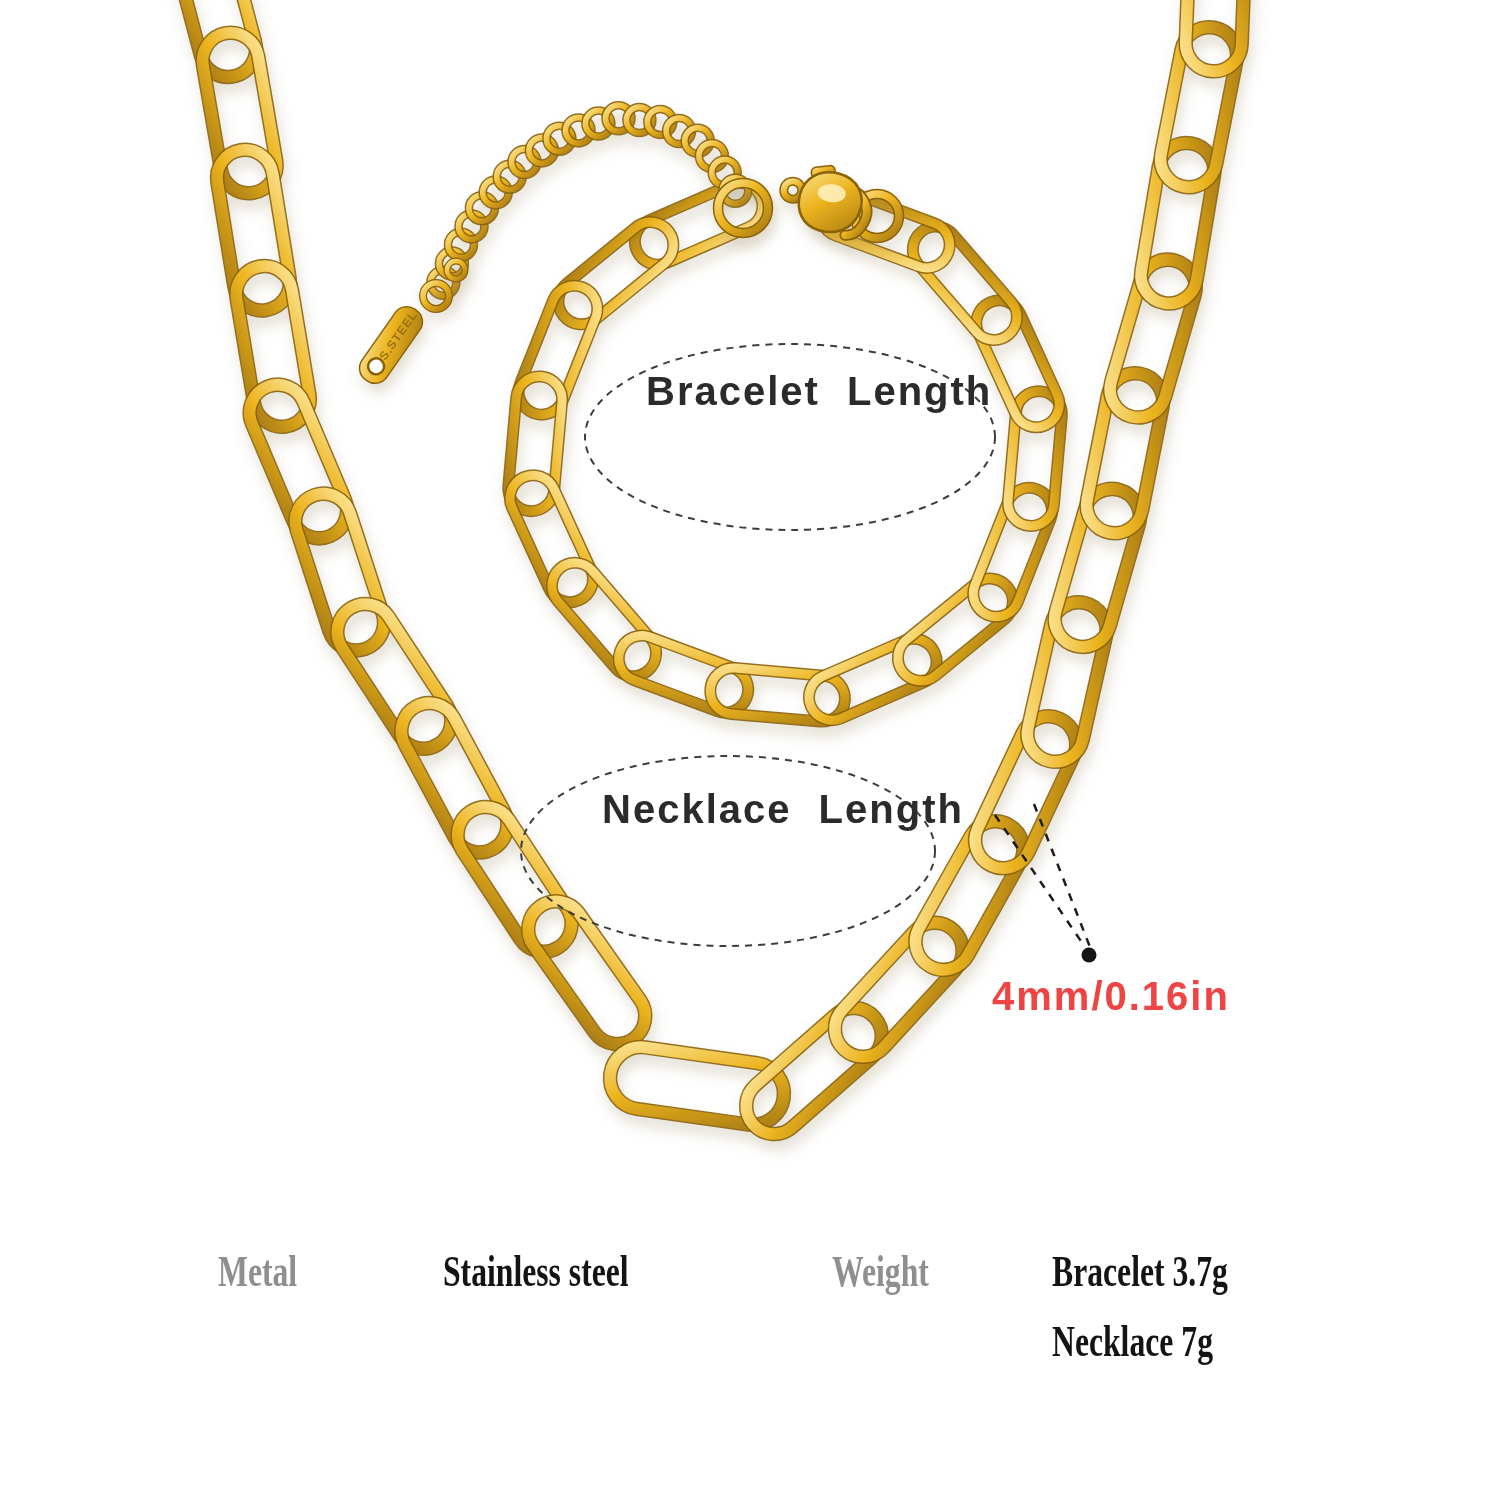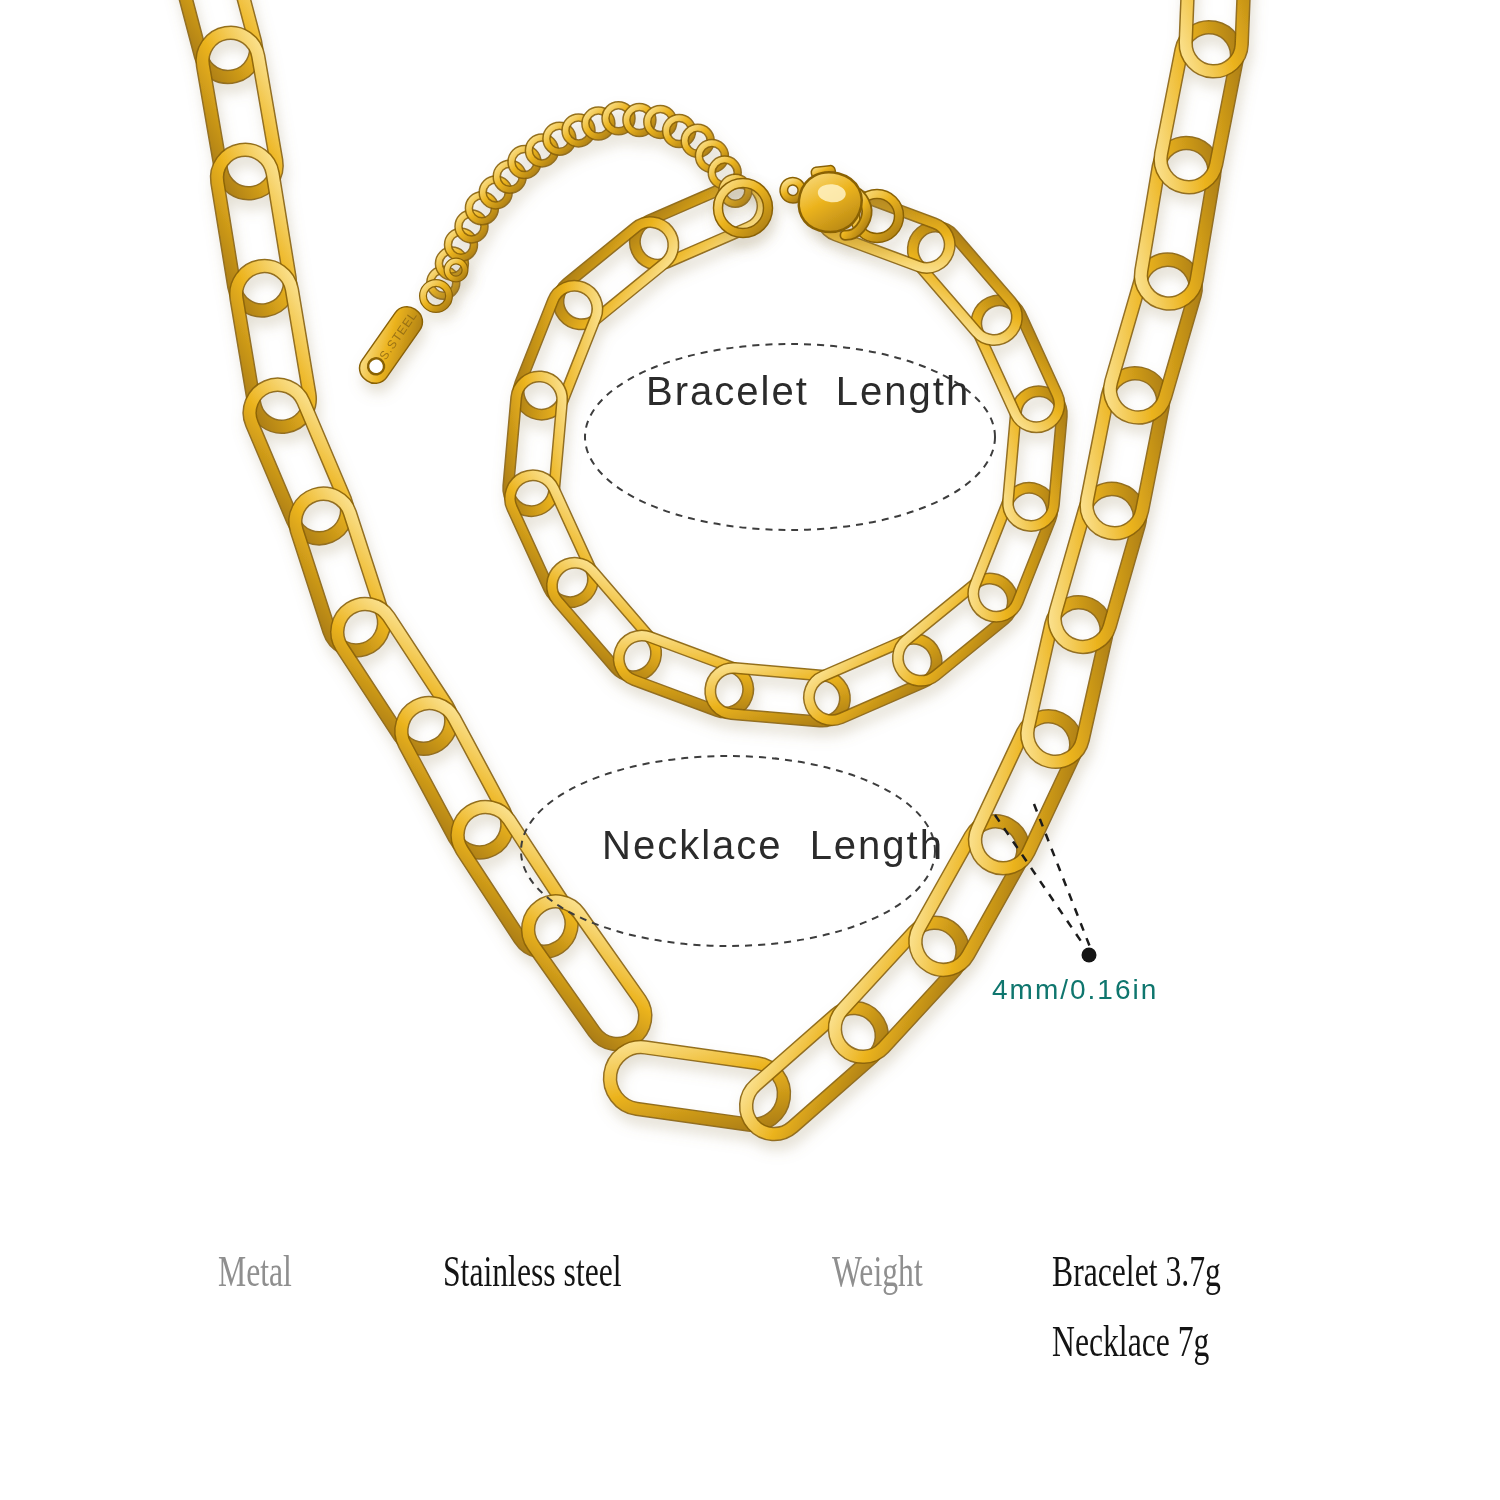--- a/index.html
+++ b/index.html
@@ -1,25 +1,25 @@
 <!DOCTYPE html>
 <html><head>
 <meta charset="utf-8">
 <style>
   html,body{margin:0;padding:0;background:#ffffff;}
   .stage{position:relative;width:1360px;height:1500px;background:#ffffff;overflow:hidden;
-         font-family:"Liberation Sans",sans-serif;}
+         font-family:"Liberation Sans",sans-serif;font-weight:bold;}
   svg.art{position:absolute;left:0;top:0;}
   .dashEllipse{fill:none;stroke:#3d3d3d;stroke-width:2;stroke-dasharray:7 6;}
   .pointerLine{fill:none;stroke:#1c1c1c;stroke-width:2.5;stroke-dasharray:8 8;}
   .callout{position:absolute;color:#2b2b2b;font-size:40px;line-height:46px;letter-spacing:2px;}
   .callout .l1{margin-left:46px;word-spacing:14px;white-space:nowrap;}
   .callout .l2{margin-left:12px;white-space:nowrap;}
   .callout .l3{margin-left:0;white-space:nowrap;}
-  .thickness{position:absolute;left:992px;top:974px;font-size:28px;letter-spacing:2px;color:#0f766e;}
+  .thickness{position:absolute;left:992px;top:974px;font-size:40px;letter-spacing:2px;color:#ef4444;}
   .spec{position:absolute;font-family:"Liberation Serif",serif;font-size:44px;color:#141414;
         transform:scaleX(0.72);transform-origin:0 0;white-space:nowrap;}
   .spec.muted{color:#8f8f8f;}
 </style>
 </head>
 <body>
 
 <div class="stage">
 
   <svg class="art" width="1500" height="1500" viewBox="0 0 1500 1500">
@@ -191,21 +191,21 @@
     </g>
 
     <ellipse class="dashEllipse" cx="790" cy="437" rx="205" ry="93"></ellipse>
     <ellipse class="dashEllipse" cx="728" cy="851" rx="207" ry="95"></ellipse>
   </svg>
 
   <div class="callout" style="left:600px;top:368px;">
     <div class="l1">Bracelet Length</div>
   </div>
 
-  <div class="callout" style="left:556px;top:822px;">
+  <div class="callout" style="left:556px;top:786px;">
     <div class="l1">Necklace Length</div>
   </div>
 
   <div class="thickness">4mm/0.16in</div>
 
   <div class="spec muted" style="left:218px;top:1246px;">Metal</div>
   <div class="spec" style="left:443px;top:1246px;">Stainless steel</div>
   <div class="spec muted" style="left:832px;top:1246px;">Weight</div>
   <div class="spec" style="left:1052px;top:1246px;">Bracelet  3.7g</div>
   <div class="spec" style="left:1052px;top:1316px;">Necklace  7g</div>

